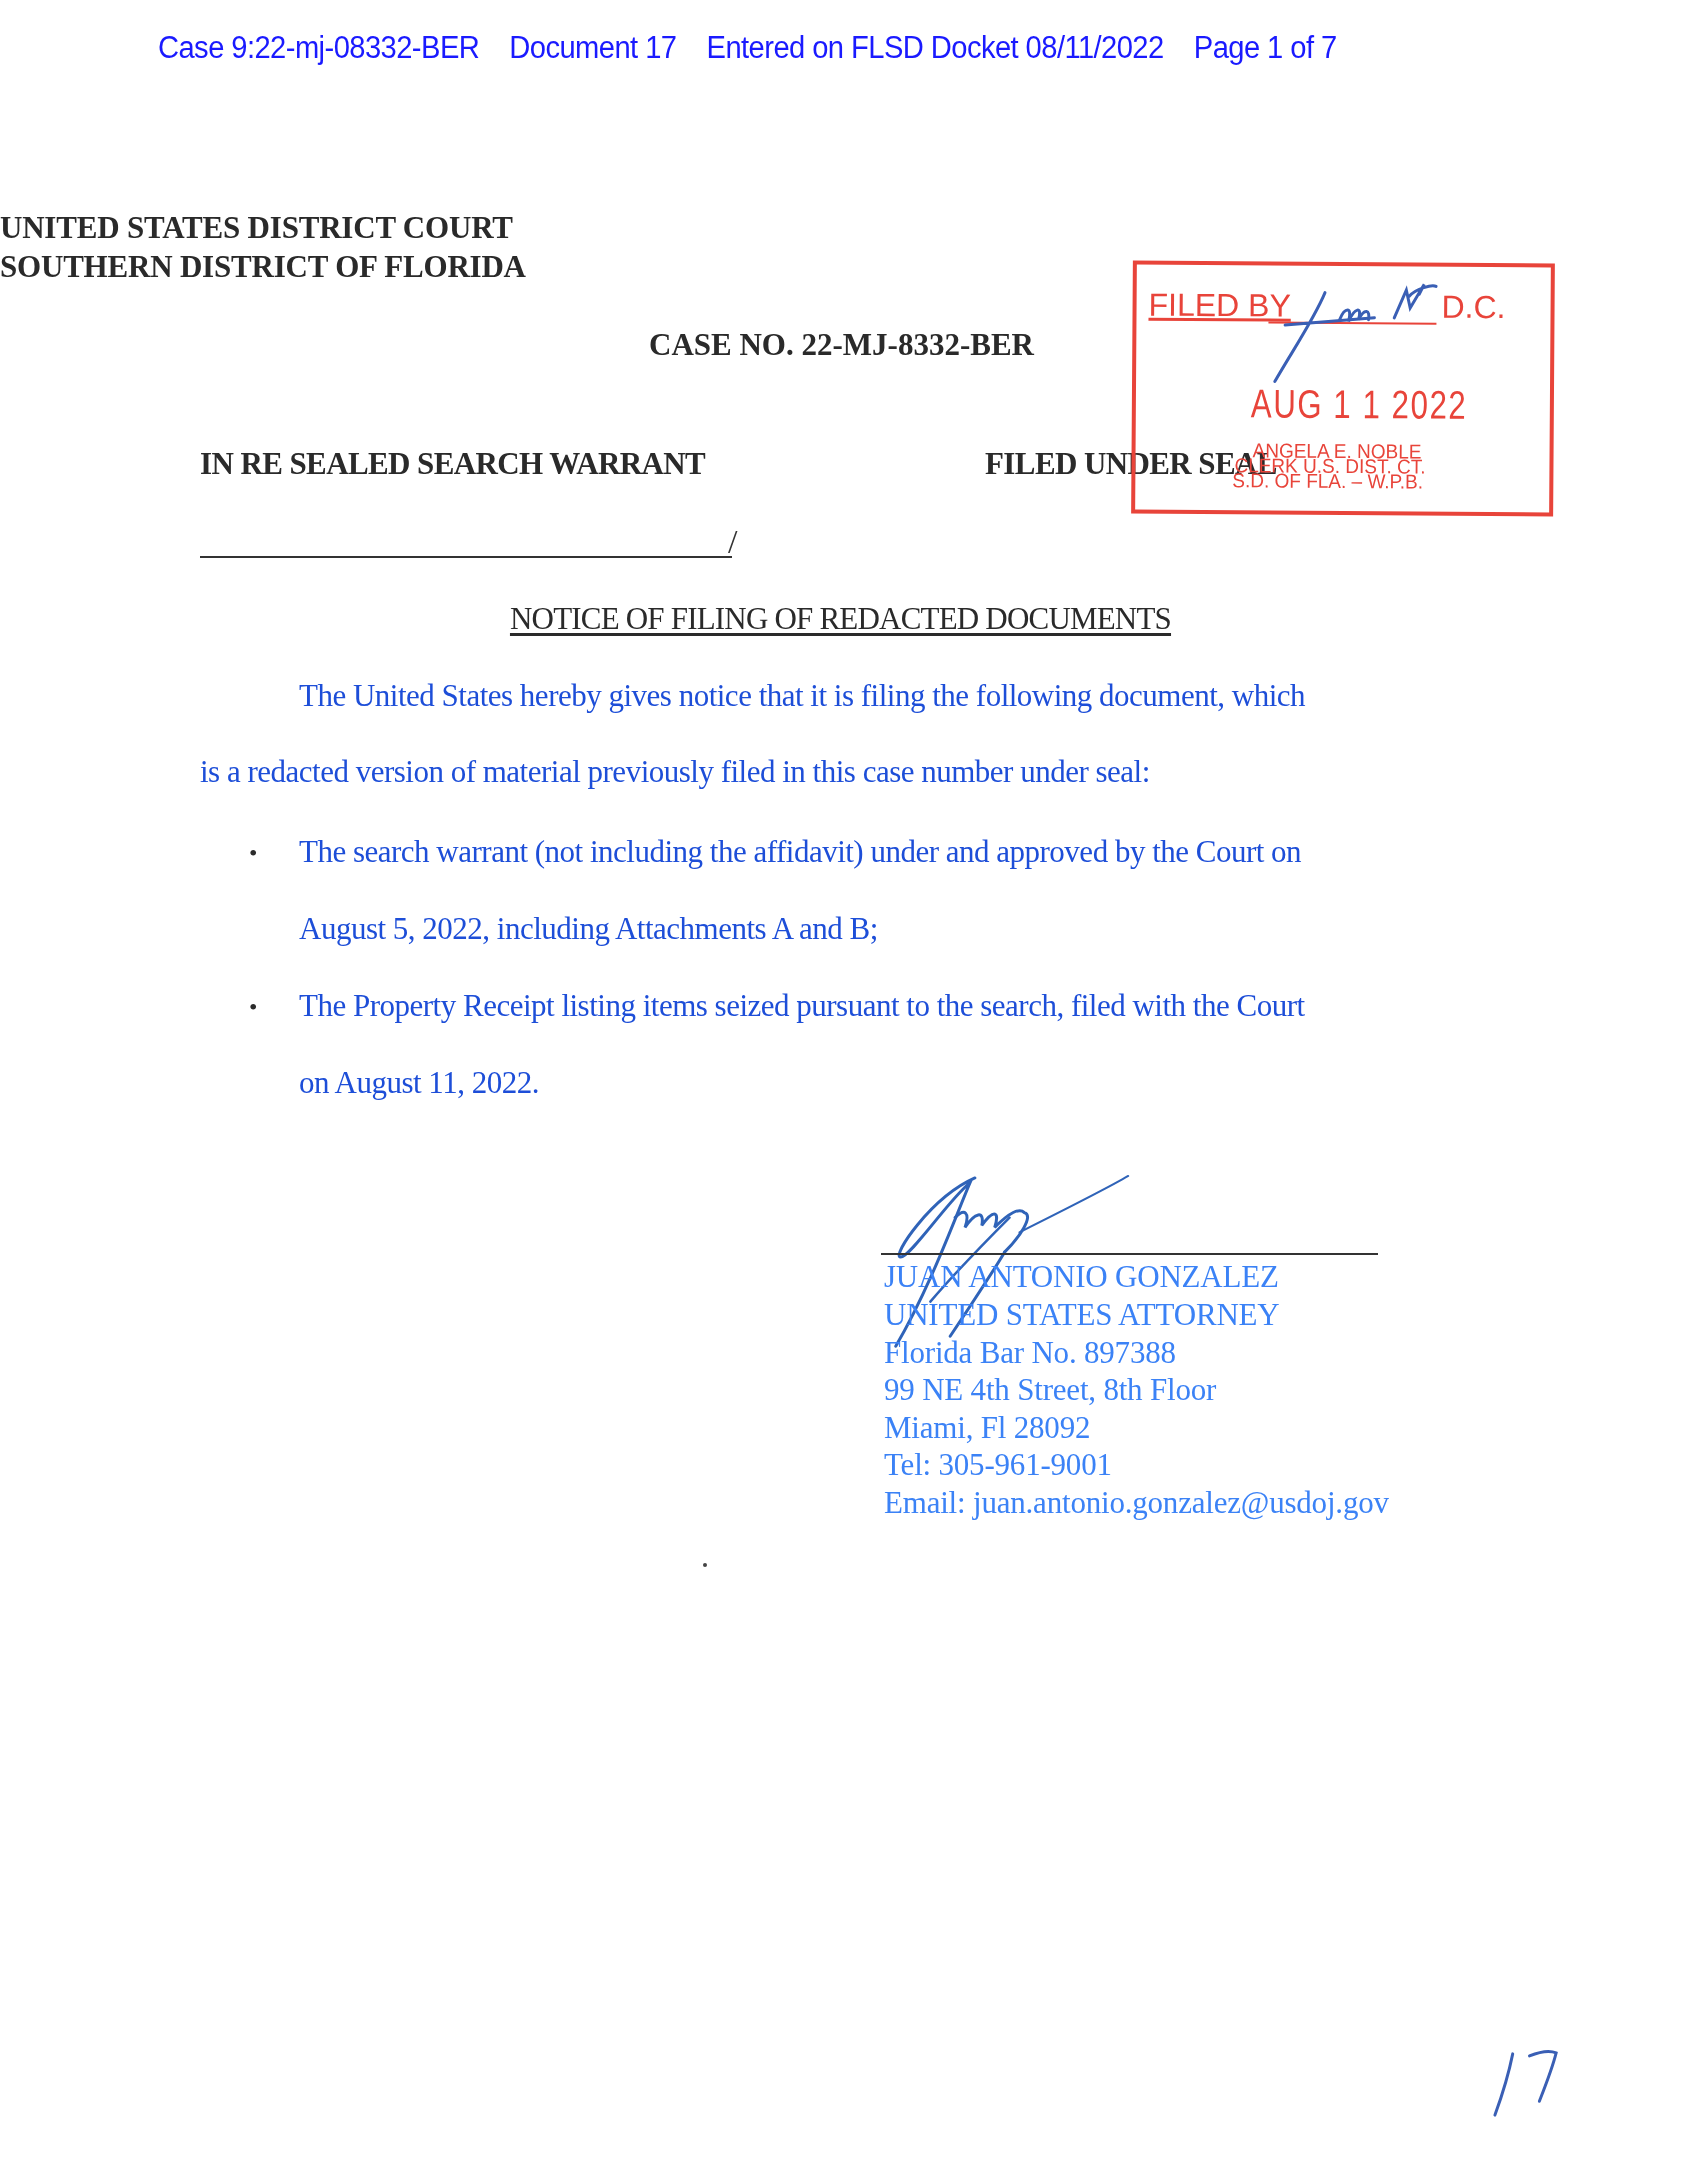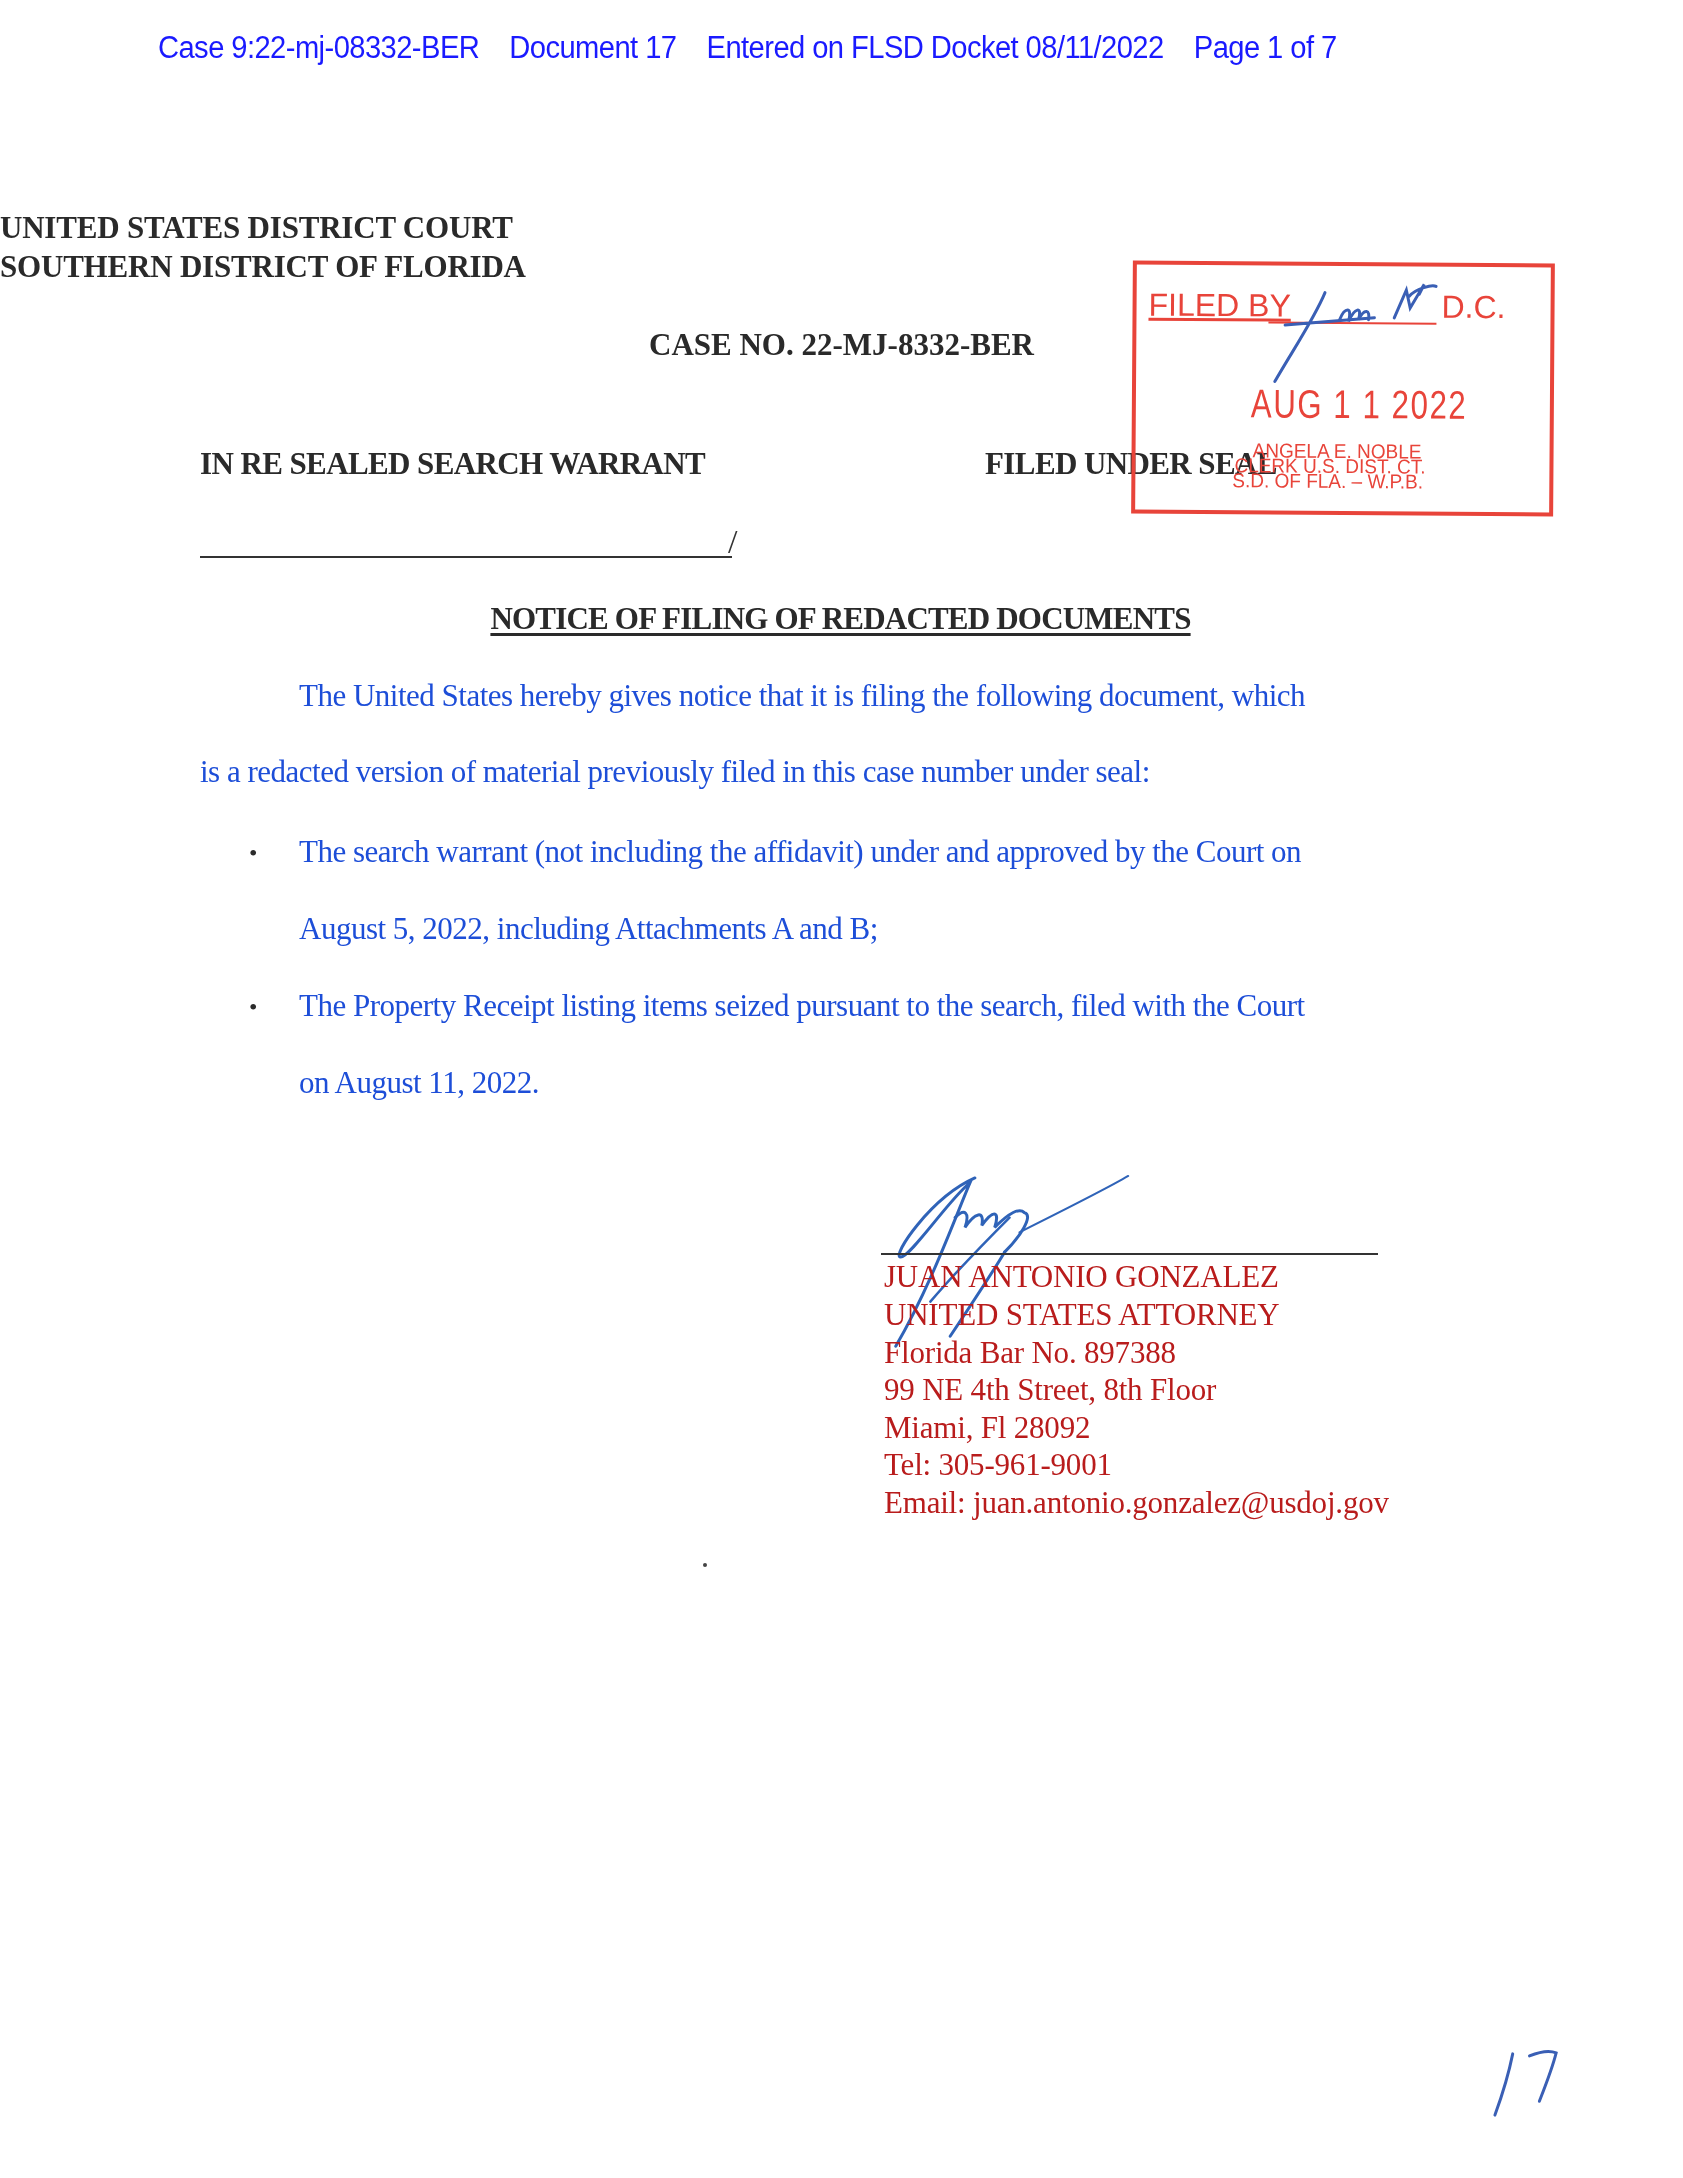--- a/index.html
+++ b/index.html
@@ -20,37 +20,37 @@
     .court1 { top: 210px; }
     .court2 { top: 249px; }
     .caseno { left: 0; width: 1683px; text-align: center; top: 327px; font-weight: bold; font-size: 31px; }
 
     .inre { left: 200px; top: 446px; font-weight: bold; font-size: 31px; letter-spacing: -0.6px; }
     .filed-under { left: 985px; top: 446px; font-weight: bold; font-size: 31px; letter-spacing: -0.6px; }
 
     .blank-line { left: 200px; top: 556px; width: 532px; height: 2px; background: #333; }
     .slash { left: 728px; top: 523px; font-size: 34px; color: #333; }
 
-    .notice-title { left: 0; width: 1681px; text-align: center; top: 601px; font-weight: bold; font-size: 31px; letter-spacing: -0.8px; }
+    .notice-title { left: 0; width: 1681px; text-align: center; top: 601px; font-weight: normal; font-size: 31px; letter-spacing: -0.8px; }
     .notice-title span { text-decoration: underline; text-underline-offset: 4px; }
 
     .body-text { font-size: 31px; letter-spacing: -0.5px; color: #1d4ed8; }
     .p1 { left: 299px; top: 678px; }
     .p2 { left: 200px; top: 754px; }
     .b1a { left: 299px; top: 834px; }
     .b1b { left: 299px; top: 911px; }
     .b2a { left: 299px; top: 988px; }
     .b2b { left: 299px; top: 1065px; }
     .bullet { left: 249px; font-size: 24px; color: #2b2b2b; }
     .bullet1 { top: 840px; }
     .bullet2 { top: 994px; }
 
     .sig-line { left: 881px; top: 1253px; width: 497px; height: 2px; background: #333; }
     .sig-svg { left: 871px; top: 1158px; }
-    .sig-text { left: 884px; font-size: 31px; color: #b91c1c; letter-spacing: -0.2px; }
+    .sig-text { left: 884px; font-size: 31px; color: #3b82f6; letter-spacing: -0.2px; }
     .sig-name { top: 1259px; }
     .sig-title { top: 1297px; }
     .sig-bar { top: 1335px; }
     .sig-addr { top: 1372px; }
     .sig-city { top: 1410px; }
     .sig-tel { top: 1447px; }
     .sig-email { top: 1485px; }
 
     .dot { left: 703px; top: 1563px; width: 4px; height: 4px; background: #444; border-radius: 50%; }
 

